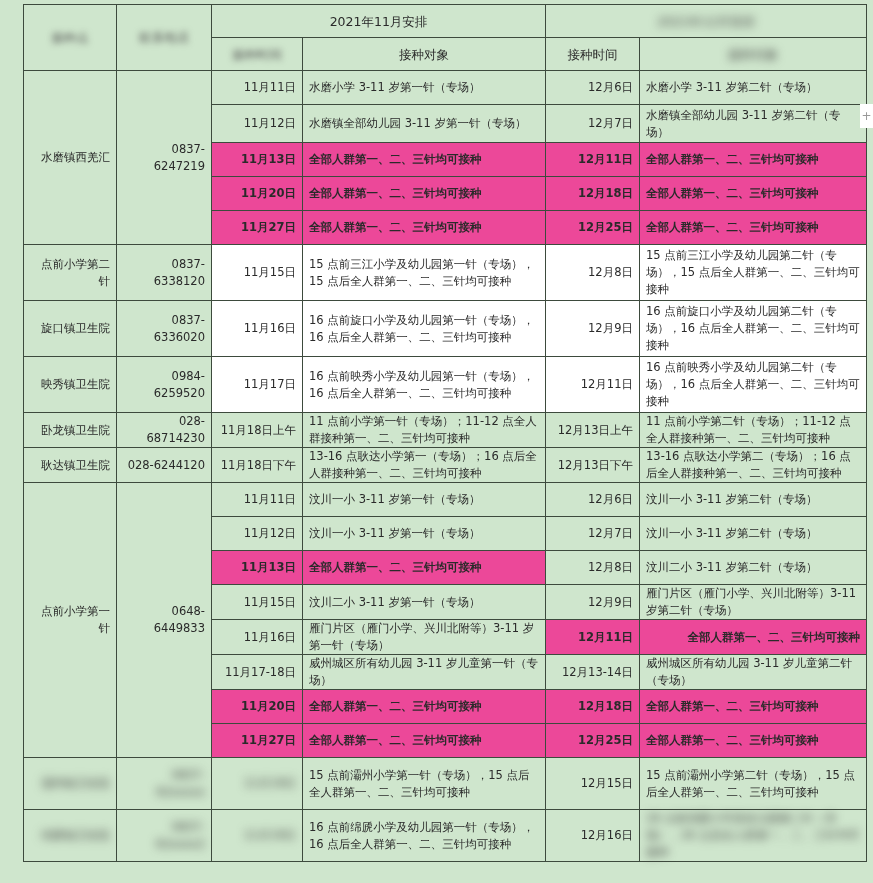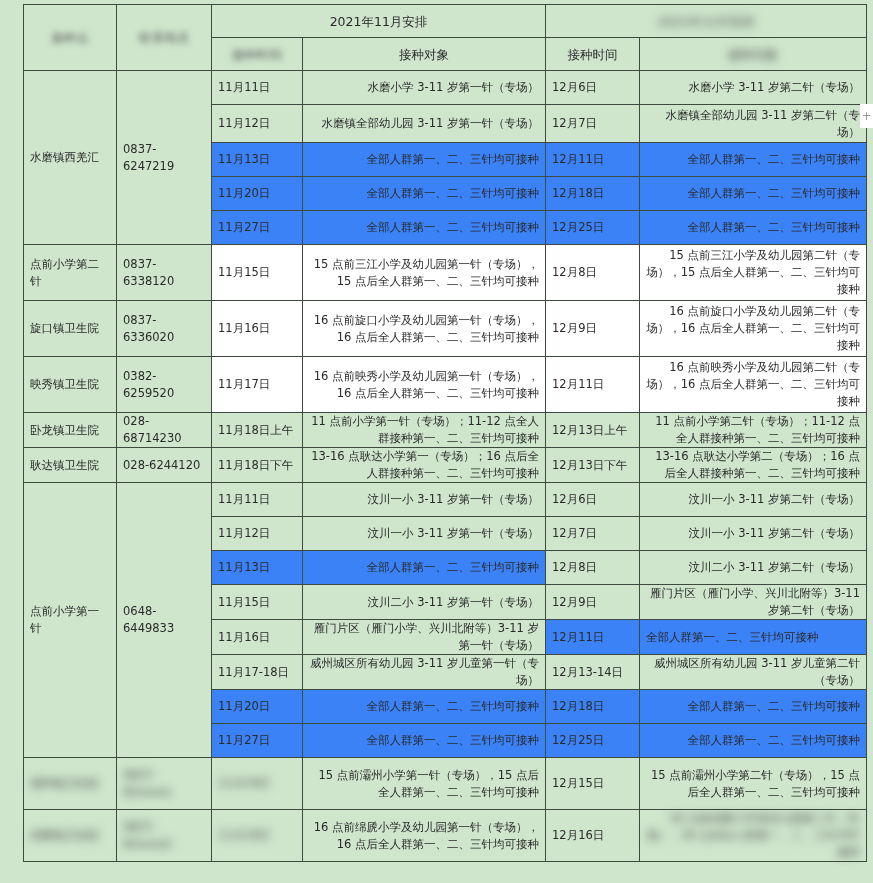--- a/index.html
+++ b/index.html
@@ -21,24 +21,24 @@
     font-size: 11.5px;
   }
   td, th {
     border: 1.5px solid #3d4a3d;
     padding: 0 6px;
     vertical-align: middle;
     line-height: 17px;
     font-weight: normal;
   }
   th { text-align: center; font-size: 12.5px; height: 32px; }
-  td.c { text-align: left; }
-  td.l { text-align: right; }
+  td.c { text-align: right; }
+  td.l { text-align: left; }
   .g { background: #cfe6cd; }
-  .b { background: #3b82f6; }
+  .b { background: #ec4899; font-weight: bold; }
   .w { background: #ffffff; }
   .blur { filter: blur(3px); color: #555; }
   .blurheavy { filter: blur(5px); color: #444; }
   tr.h1 th { height: 32px; }
   tr.h2 th { height: 32px; }
   .side-plus {
     position: absolute; left: 860px; top: 104px;
     width: 13px; height: 24px; background: #fff;
     font-size: 12px; color: #999; text-align: center; line-height: 24px;
   }
@@ -114,21 +114,21 @@
         <tr style="height: 56px;">
           <td rowspan="1" class="c g"><span>旋口镇卫生院</span></td>
           <td rowspan="1" class="c g"><span>0837-6336020</span></td>
           <td class="c w"><span>11月16日</span></td>
           <td class="l w"><span>16 点前旋口小学及幼儿园第一针（专场），16 点后全人群第一、二、三针均可接种</span></td>
           <td class="c w"><span>12月9日</span></td>
           <td class="l w"><span>16 点前旋口小学及幼儿园第二针（专场），16 点后全人群第一、二、三针均可接种</span></td>
         </tr>
         <tr style="height: 56px;">
           <td rowspan="1" class="c g"><span>映秀镇卫生院</span></td>
-          <td rowspan="1" class="c g"><span>0382-6259520</span></td>
+          <td rowspan="1" class="c g"><span>0984-6259520</span></td>
           <td class="c w"><span>11月17日</span></td>
           <td class="l w"><span>16 点前映秀小学及幼儿园第一针（专场），16 点后全人群第一、二、三针均可接种</span></td>
           <td class="c w"><span>12月11日</span></td>
           <td class="l w"><span>16 点前映秀小学及幼儿园第二针（专场），16 点后全人群第一、二、三针均可接种</span></td>
         </tr>
         <tr style="height: 35px;">
           <td rowspan="1" class="c g"><span>卧龙镇卫生院</span></td>
           <td rowspan="1" class="c g"><span>028-68714230</span></td>
           <td class="c g"><span>11月18日上午</span></td>
           <td class="l g"><span>11 点前小学第一针（专场）；11-12 点全人群接种第一、二、三针均可接种</span></td>

